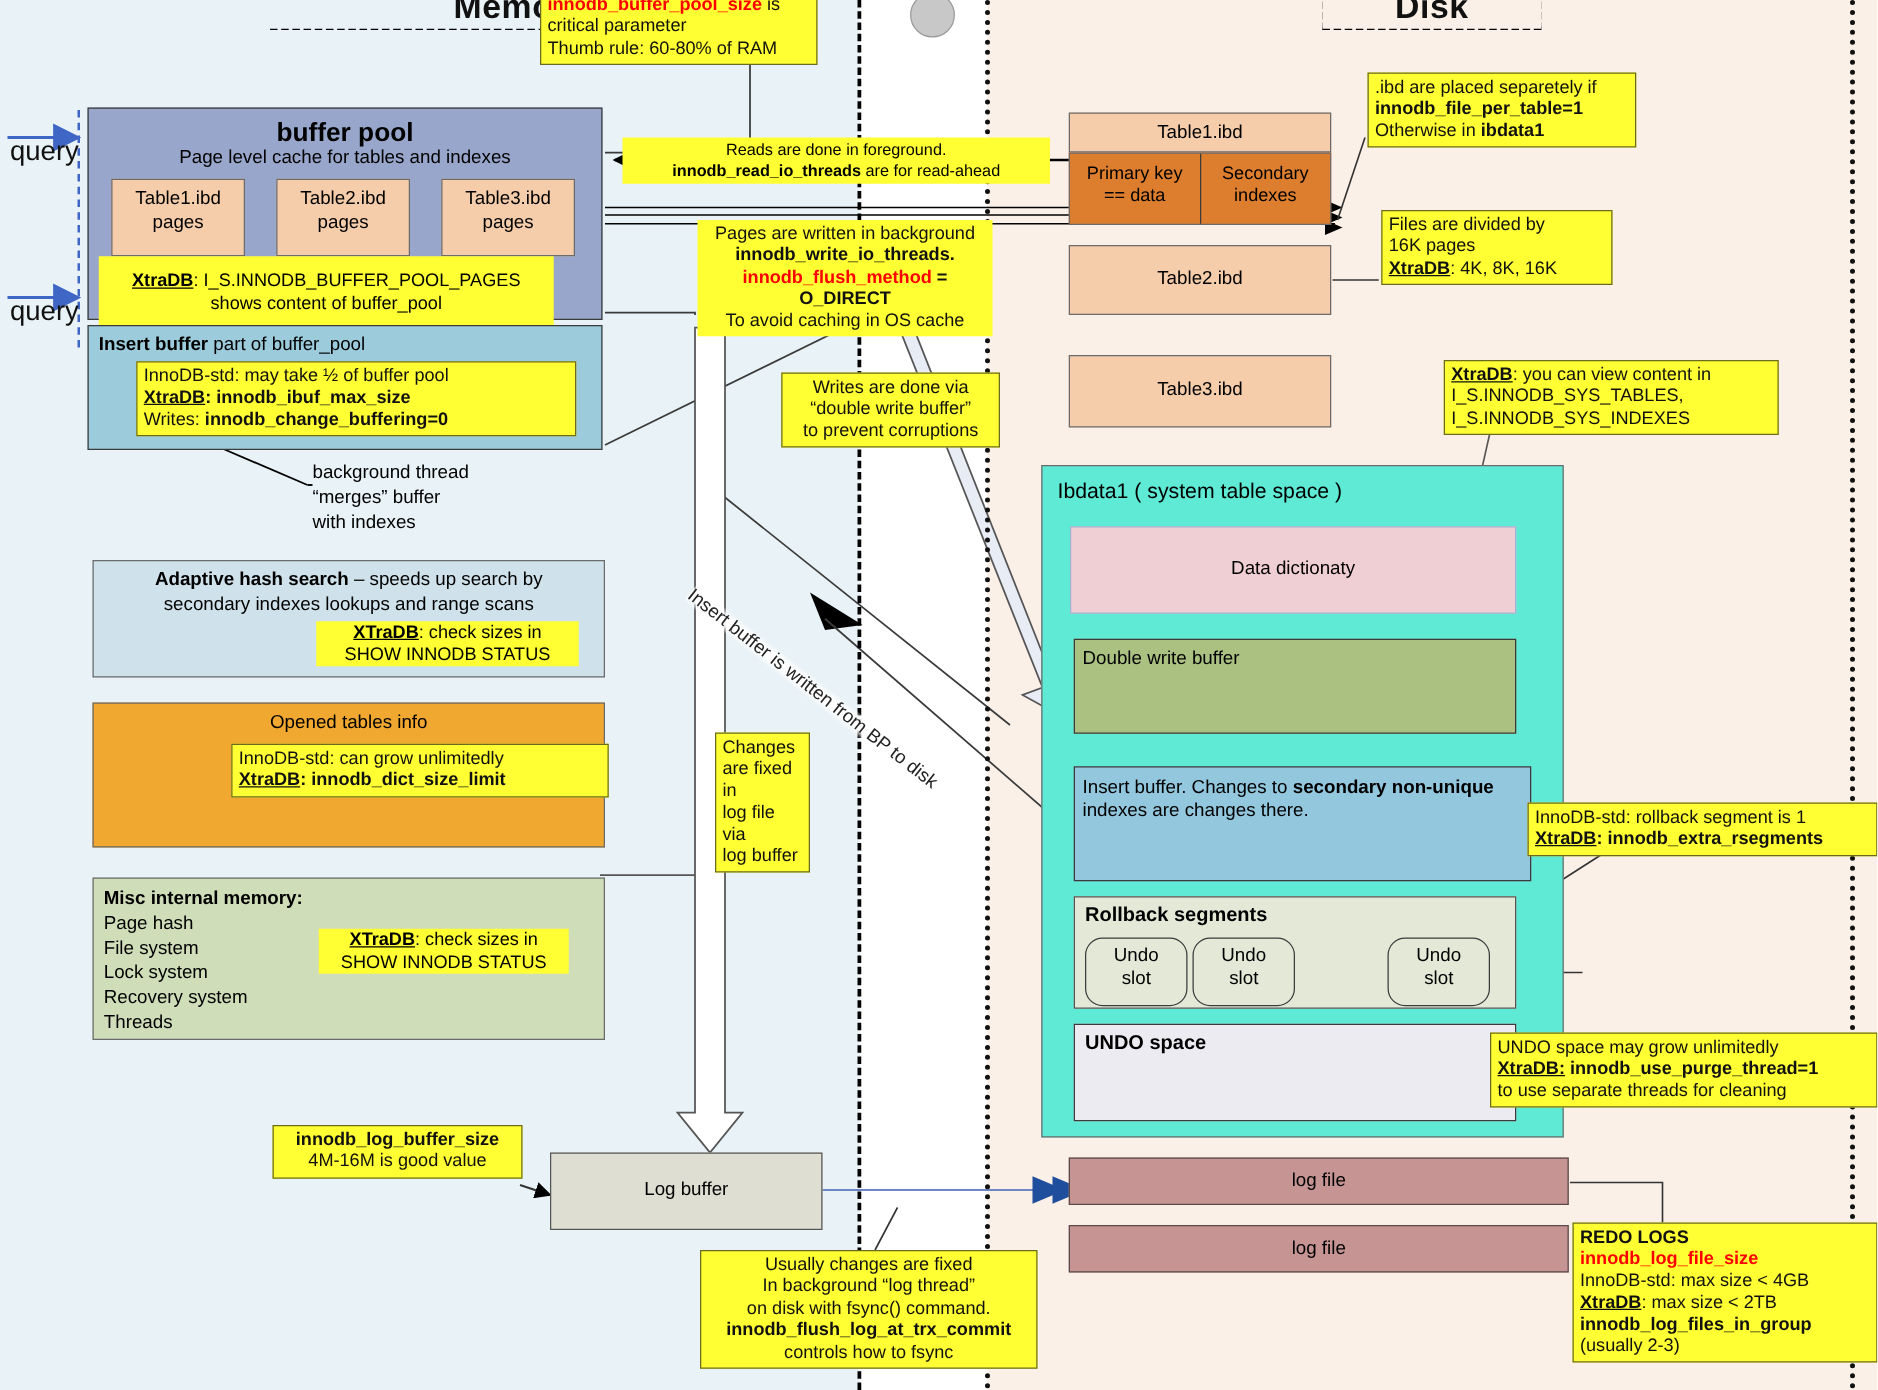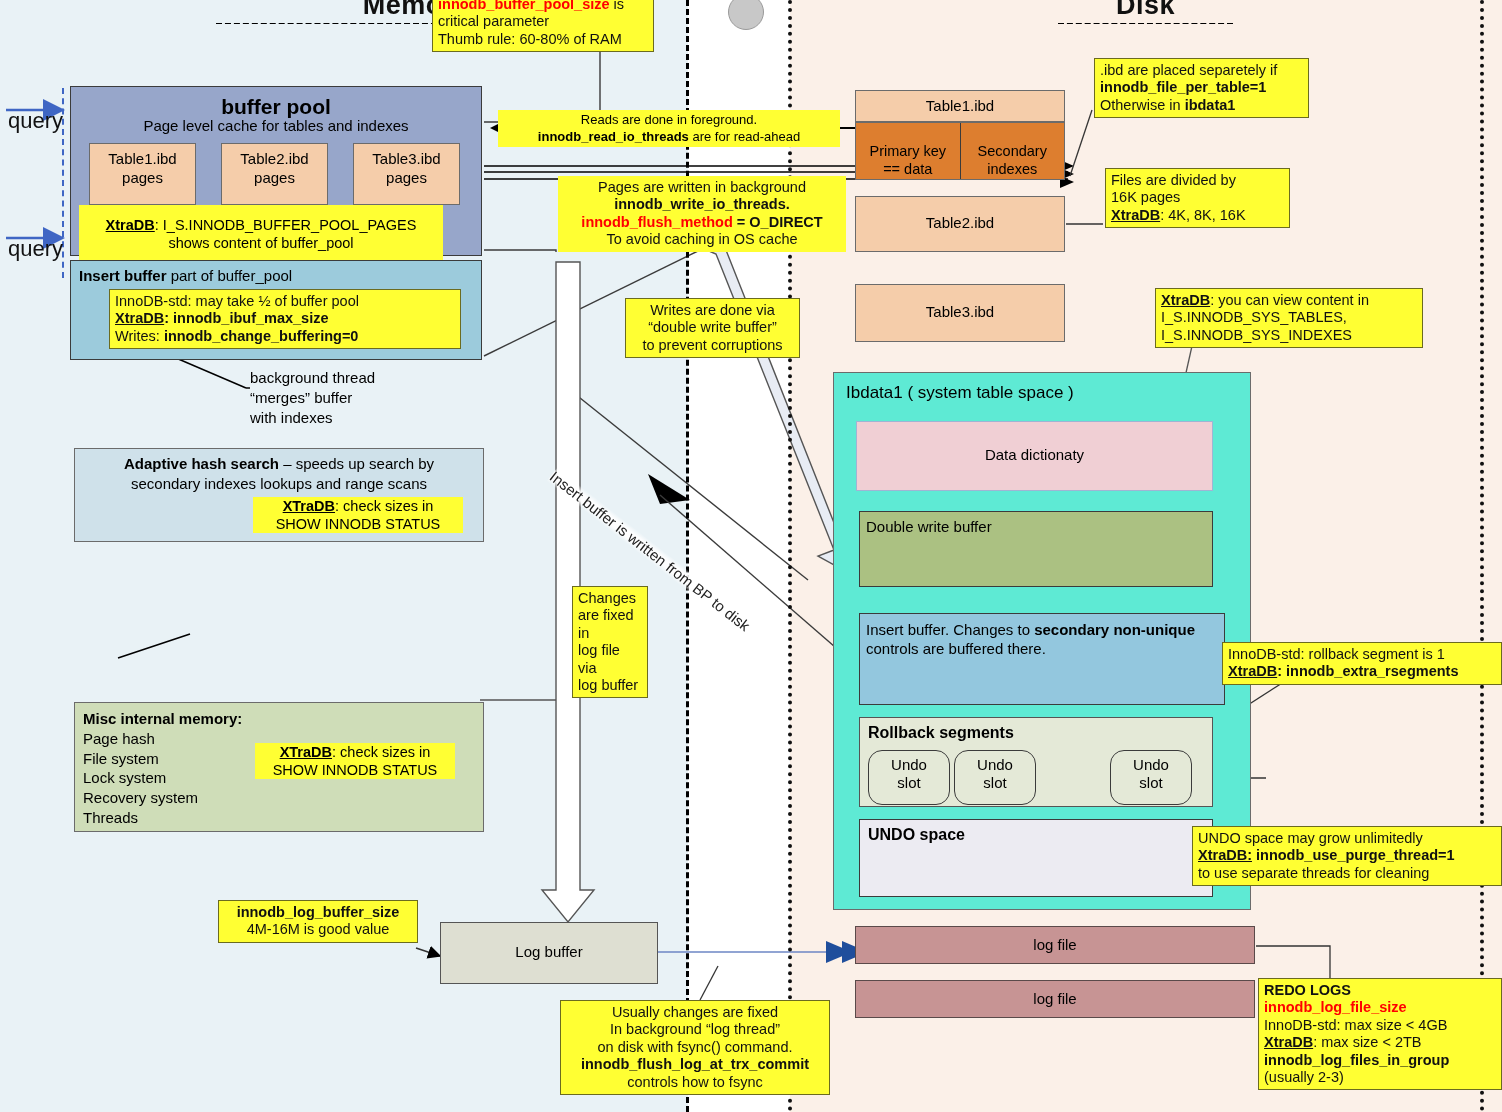--- a/index.html
+++ b/index.html
@@ -54,21 +54,21 @@
   #misc-list{position:absolute;left:8px;top:6px;}
   #misc-note{position:absolute;left:180px;top:40px;width:200px;background:#ffff33;font-size:14.5px;text-align:center;line-height:1.25;}
 
   #log-buffer{left:440px;top:922px;width:218px;height:62px;background:#dedfd2;border:1.5px solid #555;}
   #log-buffer span{position:absolute;left:0;top:20px;width:100%;text-align:center;font-size:15px;}
 
   
   .ibd{background:#f5cdaa;border:1.5px solid #6b6b6b;font-size:15px;text-align:center;}
   #t1{left:855px;top:90px;width:210px;height:32px;padding-top:6px;}
   #t1-split{left:855px;top:122px;width:210px;height:58px;background:#dd7e2f;border:1.5px solid #6b6b6b;display:flex;}
-  #t1-split>div{flex:1;font-size:14.5px;text-align:center;padding-top:20px;line-height:1.22;}
+  #t1-split>div{flex:1;font-size:14.5px;text-align:center;padding-top:8px;line-height:1.22;}
   #t1-split>div:first-child{border-right:1.5px solid #3b3b3b;}
   #t2{left:855px;top:196px;width:210px;height:56px;padding-top:17px;}
   #t3{left:855px;top:284px;width:210px;height:58px;padding-top:18px;}
 
   #ibdata{left:833px;top:372px;width:418px;height:538px;background:#5eead4;border:1.5px solid #6b6b6b;}
   #ibdata-title{position:absolute;left:12px;top:10px;font-size:17px;}
   #datadict{position:absolute;left:22px;top:48px;width:355px;height:68px;background:#f0cfd4;border:1px solid #9fb4d4;}
   #datadict span{position:absolute;left:0;top:24px;width:100%;text-align:center;font-size:15px;}
   #dwb{position:absolute;left:25px;top:138px;width:352px;height:74px;background:#abc182;border:1.5px solid #3b3b3b;}
   #dwb span{position:absolute;left:6px;top:6px;font-size:15px;}
@@ -80,21 +80,21 @@
   #undospace{position:absolute;left:25px;top:446px;width:352px;height:76px;background:#ecebf2;border:1.5px solid #3b3b3b;}
   #undospace span{position:absolute;left:8px;top:6px;font-size:16px;font-weight:bold;}
 
   .logfile{background:#c79494;border:1.5px solid #5a4a4a;font-size:15px;text-align:center;left:855px;width:400px;height:38px;padding-top:9px;}
   #lf1{top:926px;}
   #lf2{top:980px;}
 
   
   #n-bps{left:432px;top:-8px;width:222px;}
   #n-read{left:498px;top:110px;width:342px;background:#ffff33;font-size:13px;text-align:center;line-height:1.28;padding:2px 4px;border:none;}
-  #n-write{left:558px;top:176px;width:288px;}
+  #n-write{left:558px;top:176px;width:236px;}
   #n-dwb{left:625px;top:298px;width:175px;}
   #n-changes{left:572px;top:586px;width:76px;}
   #n-ibd{left:1094px;top:58px;width:215px;}
   #n-16k{left:1105px;top:168px;width:185px;}
   #n-view{left:1155px;top:288px;width:268px;}
   #n-rseg{left:1222px;top:642px;width:280px;}
   #n-1023{left:1268px;top:762px;width:190px;}
   #n-undo{left:1192px;top:826px;width:310px;}
   #n-logbuf{left:218px;top:900px;width:200px;text-align:center;}
   #n-fsync{left:560px;top:1000px;width:270px;text-align:center;}
@@ -256,20 +256,27 @@
     <div id="ad-l1">
       <b>Adaptive hash search</b><span> – speeds up search by</span>
     </div>
     <div id="ad-l2">secondary indexes lookups and range scans</div>
     <div id="ad-note">
       <div><span class="u">XTraDB</span><span>: check sizes in</span></div>
       <div>SHOW INNODB STATUS</div>
     </div>
   </div>
 
+  <div class="abs" id="opened">
+    <div id="op-title">Opened tables info</div>
+    <div id="op-note" class="note">
+      <div>InnoDB-std: can grow unlimitedly</div>
+      <div><span class="u">XtraDB</span><b>: innodb_dict_size_limit</b></div>
+    </div>
+  </div>
 
   <div class="abs" id="misc">
     <div id="misc-list">
       <div><b>Misc internal memory:</b></div>
       <div>Page hash</div>
       <div>File system</div>
       <div>Lock system</div>
       <div>Recovery system</div>
       <div>Threads</div>
     </div>
@@ -295,21 +302,21 @@
 
   <div class="abs" id="ibdata">
     <div id="ibdata-title">Ibdata1 ( system table space )</div>
     <div id="datadict">
       <span>Data dictionaty</span>
     </div>
     <div id="dwb">
       <span>Double write buffer</span>
     </div>
     <div id="ibuf-disk">
-      <span>Insert buffer. Changes to </span><b>secondary non-</b><b>unique</b><span> controls are buffered there.</span>
+      <span>Insert buffer. Changes to </span><b>secondary non-</b><b>unique</b><span> indexes are changes there.</span>
     </div>
     <div id="rollback">
       <div class="rtitle">Rollback segments</div>
       <div class="undo-slot" style="left:8px;white-space:pre-line;">Undo
 slot</div>
       <div class="undo-slot" style="left:94px;white-space:pre-line;">Undo
 slot</div>
       <div class="undo-slot" style="left:250px;white-space:pre-line;">Undo
 slot</div>
     </div>

